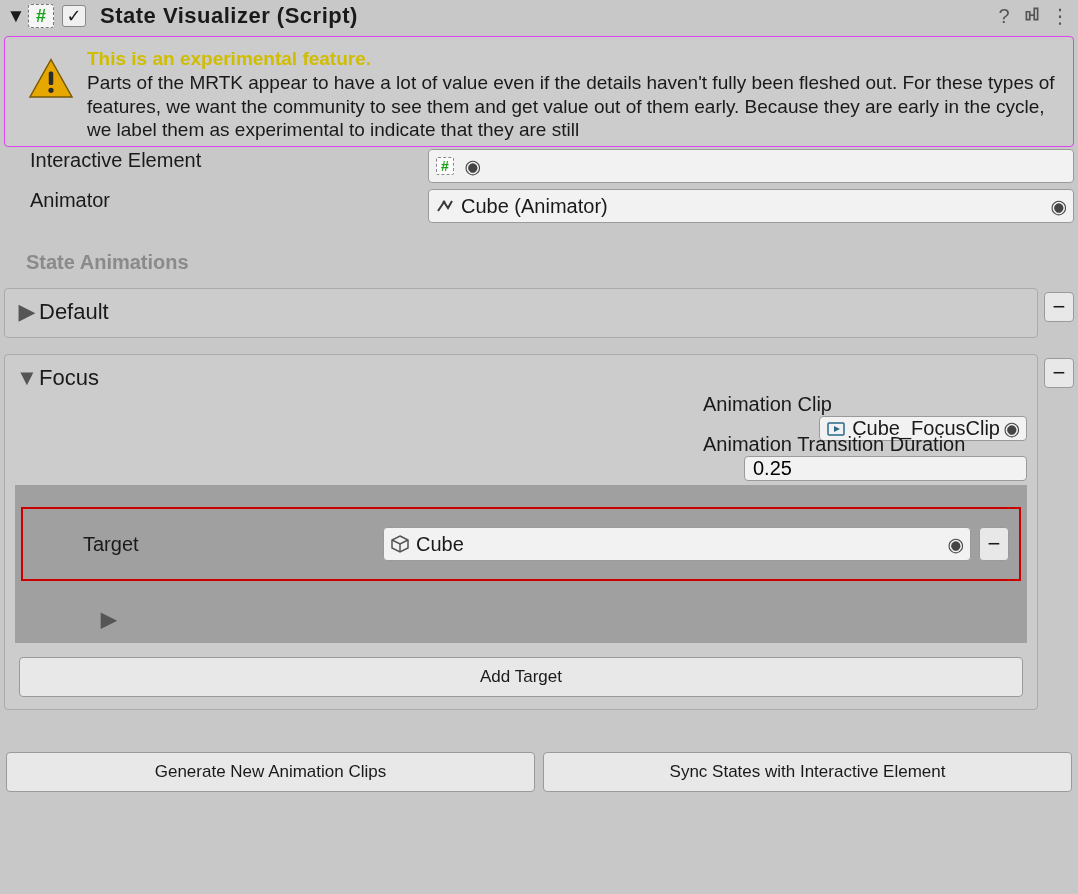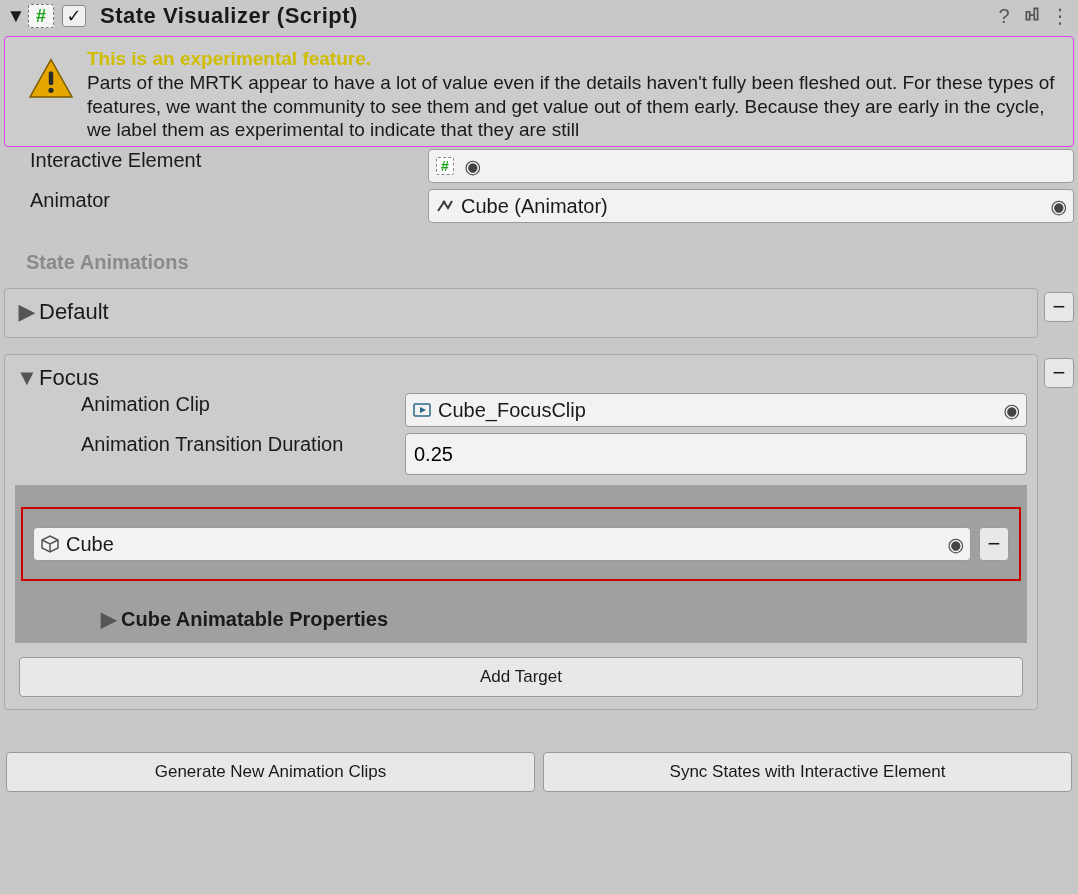--- a/index.html
+++ b/index.html
@@ -59,21 +59,21 @@
     padding: 10px 10px 12px 10px;
   }
   .state-head { display: flex; align-items: center; font-size: 22px; font-weight: 500; }
   .state-head .arrow { width: 24px; text-align: center; color: #555; cursor: pointer; }
   .square-btn {
     width: 30px; border: 1px solid #9a9a9a; border-radius: 4px; background: #e8e8e8;
     display: flex; align-items: center; justify-content: center; font-size: 22px; cursor: pointer;
     height: 30px; align-self: flex-start; margin-top: 4px;
   }
 
-  .sub-field { display: flex; align-items: flex-start; padding: 2px 0; height: 40px; }
+  .sub-field { display: flex; align-items: flex-end; padding: 2px 0; height: 40px; flex-direction: column; }
   .sub-field .label { width: 390px; padding-left: 66px; font-size: 20px; }
   .num-input {
     flex: 1; height: 42px; border: 1px solid #9a9a9a; border-radius: 4px; background: #f2f2f2;
     padding: 0 8px; font-size: 20px;
   }
 
   
   .dark-panel { background: #a0a0a0; margin-top: 14px; padding: 22px 10px 12px 10px; }
   .target-highlight {
     border: 2px solid #cc0000; padding: 18px 10px 18px 10px; margin: 0 -4px 18px -4px;
@@ -191,36 +191,36 @@
       </div>
 
       <div class="sub-field">
         <div class="label">Animation Transition Duration</div>
         <input class="num-input" value="0.25" style="">
       </div>
 
       <div class="dark-panel">
         <div class="target-highlight">
           <div class="target-row">
+            <div class="label">Target</div>
             <div class="obj-slot">
               <span class="mini-icn mini-cube">
                 <svg viewBox="0 0 18 18">
                     <path d="M9 1 L17 5 L17 13 L9 17 L1 13 L1 5 Z" fill="none" stroke="#555" stroke-width="1.5"></path>
                     <path d="M1 5 L9 9 L17 5 M9 9 L9 17" fill="none" stroke="#555" stroke-width="1.5"></path>
                   </svg>
               </span>
               <span class="txt">Cube</span>
               <span class="pick">◉</span>
             </div>
             <div class="square-btn">−</div>
           </div>
         </div>
         <div class="props-header">
           <span class="arrow">▶</span>
-          <span>Cube Animatable Properties</span>
         </div>
       </div>
 
       <div class="add-target-wrap">
         <div class="full-btn">Add Target</div>
       </div>
     </div>
     <div class="square-btn">−</div>
   </div>
 

